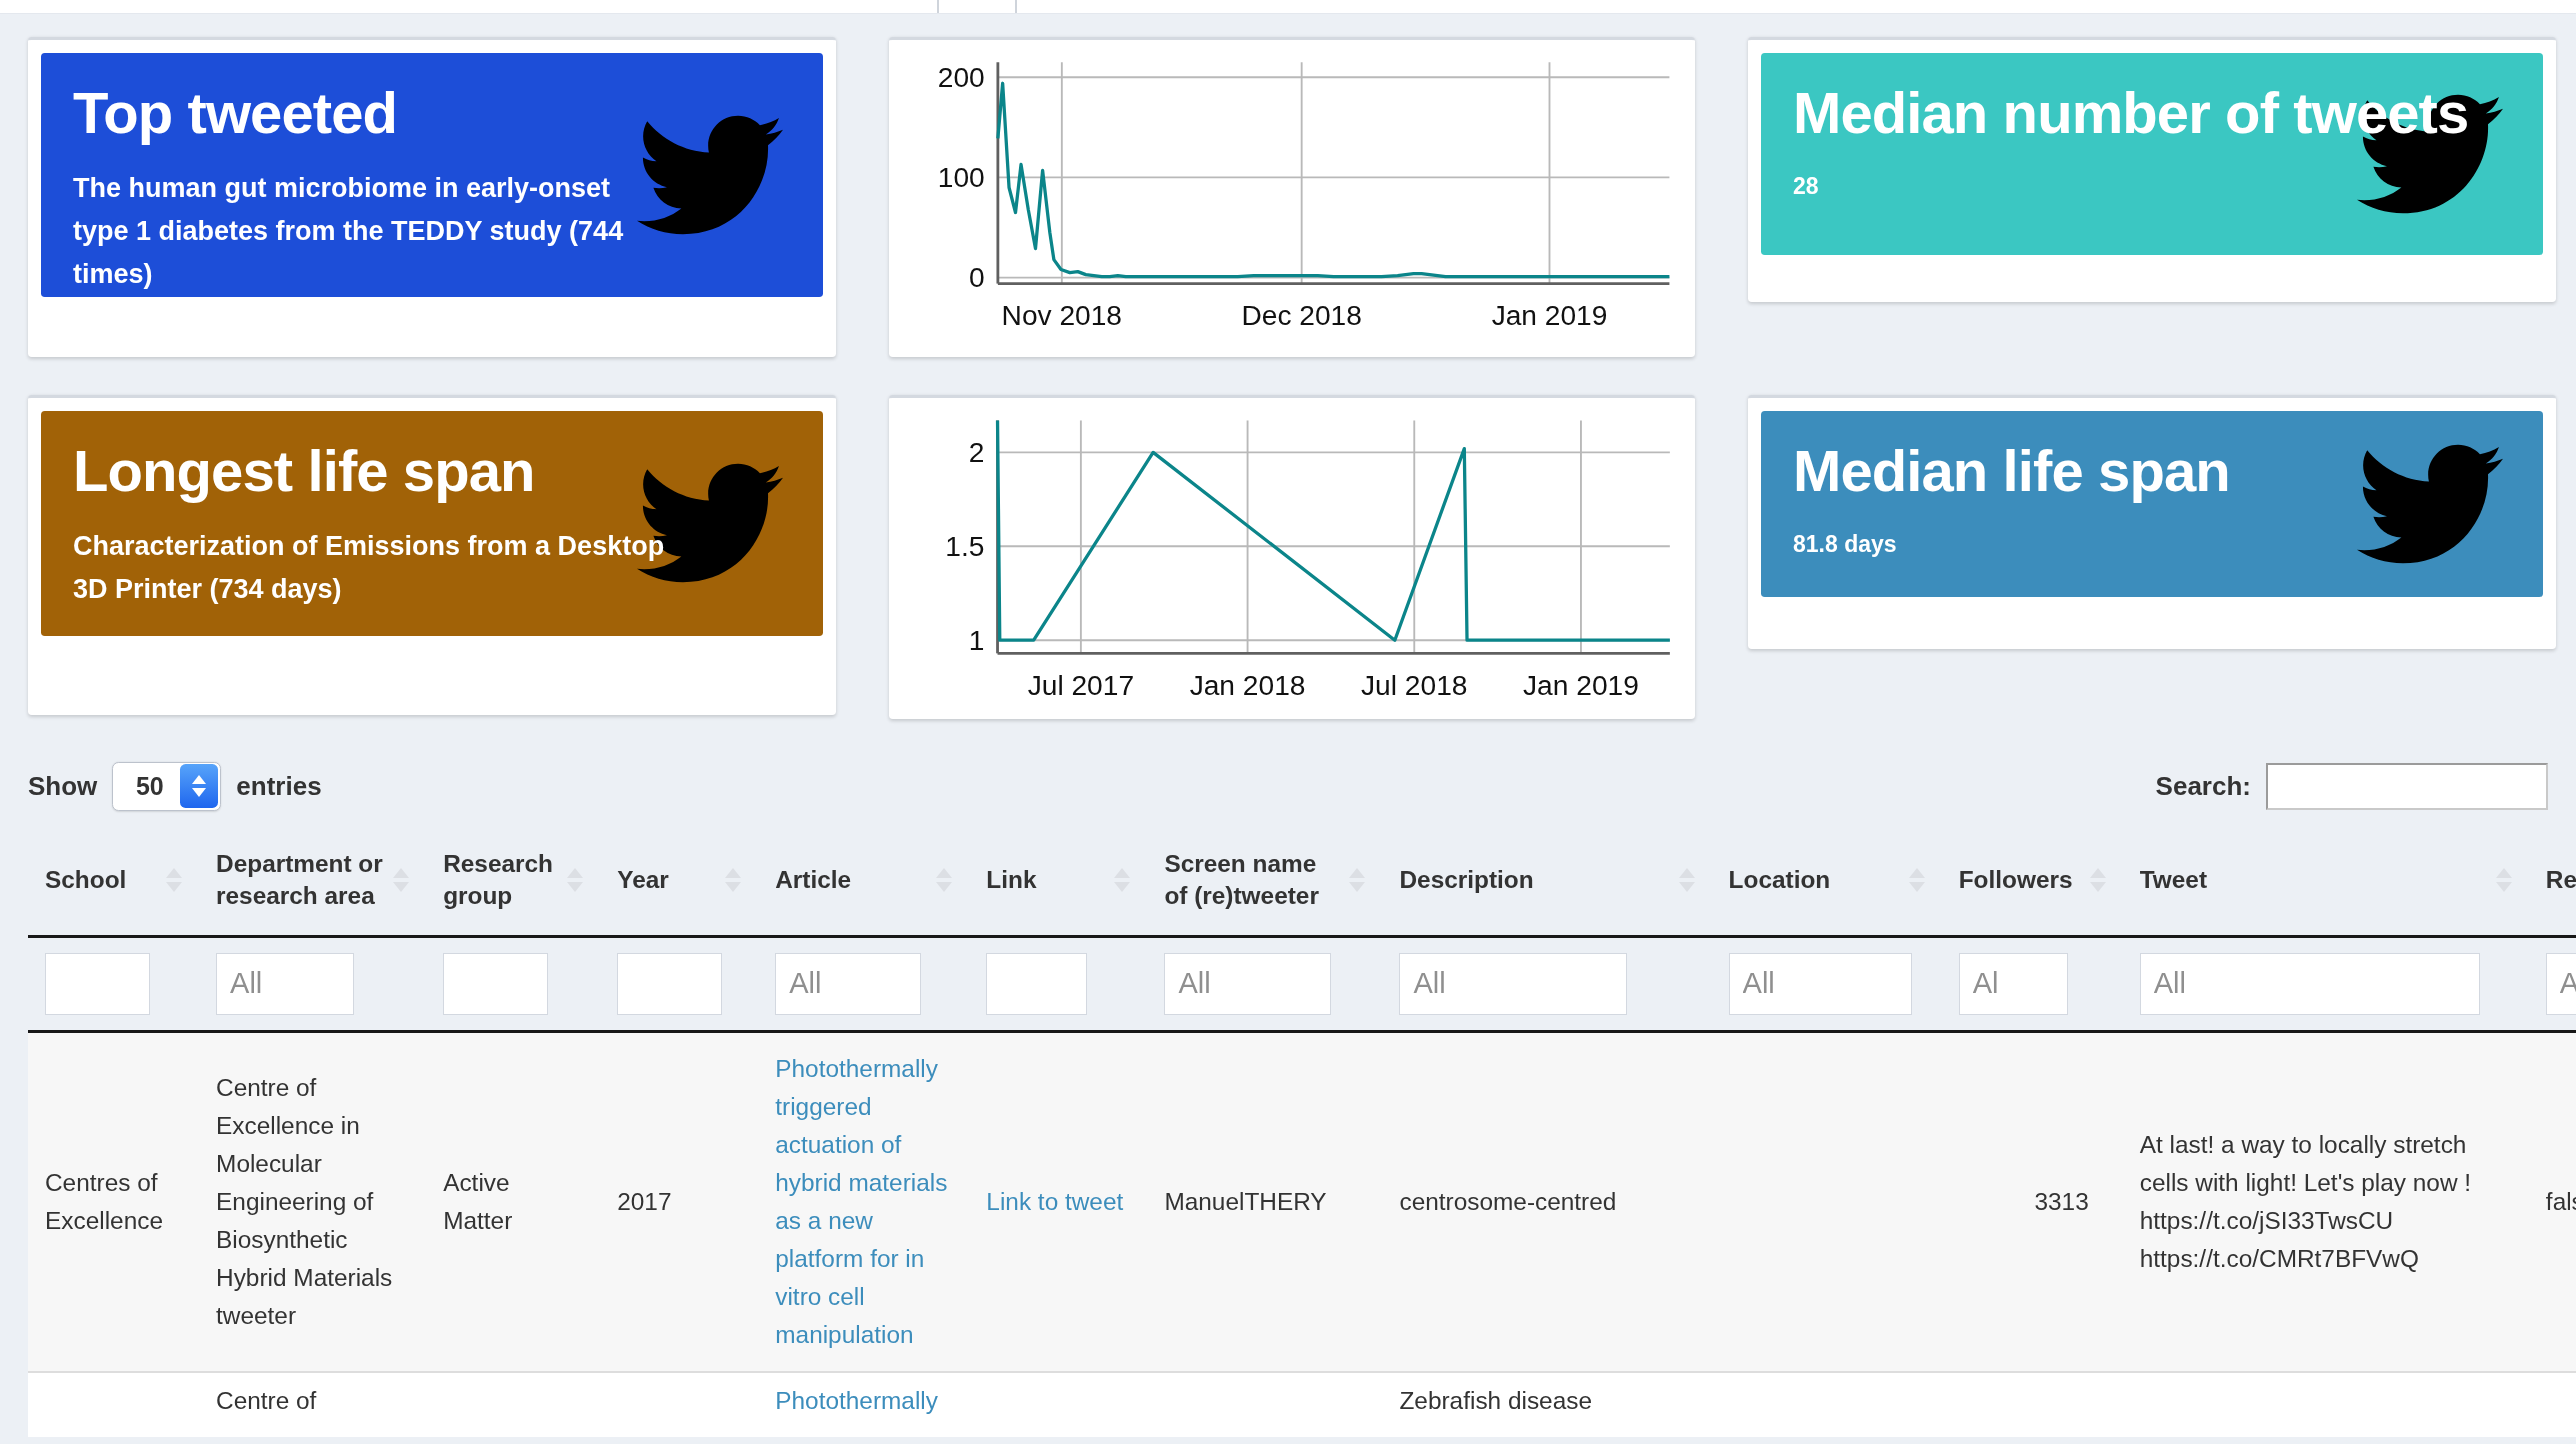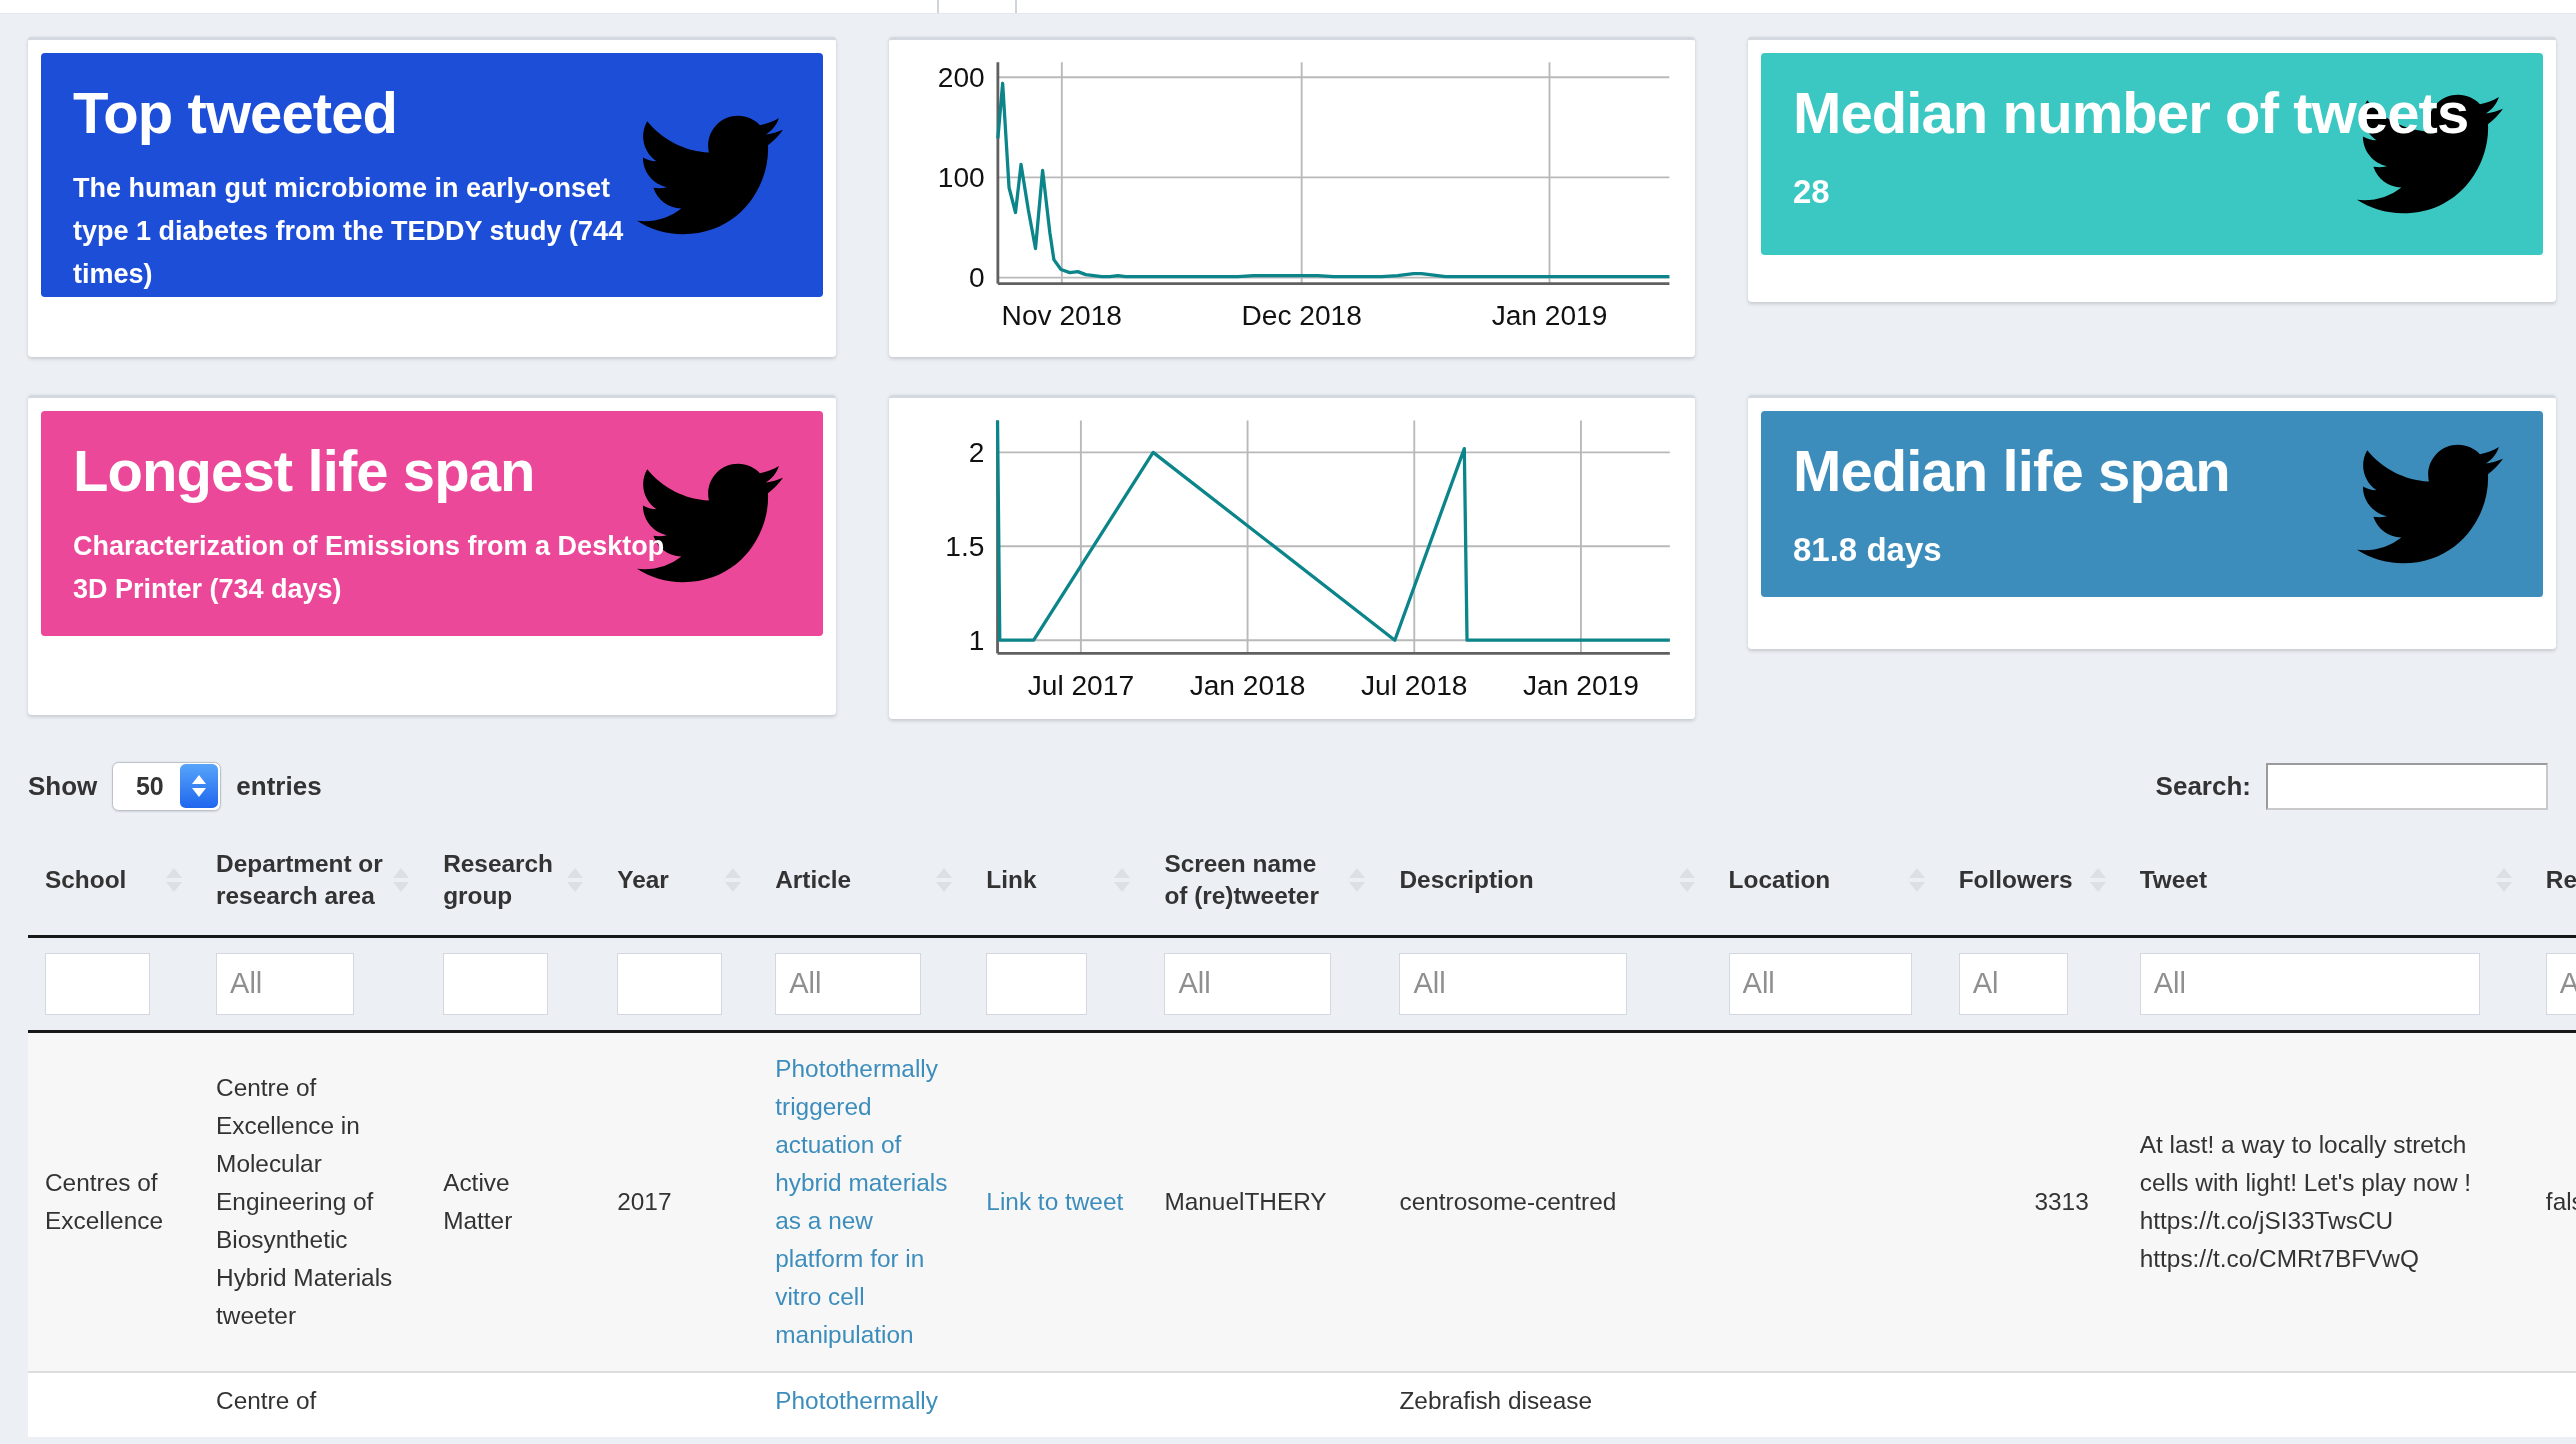--- a/index.html
+++ b/index.html
@@ -19,21 +19,21 @@
   .card{
     box-sizing:border-box;background:#fff;border-radius:3.8px;border-top:3.8px solid #d4d9e0;
     box-shadow:0 1.9px 3.8px rgba(0,0,0,.16);padding:13px;position:relative;
   }
   .h-r1l{height:320px}.h-r1c{height:320px}.h-r1r{height:265px}
   .h-r2l{height:320px}.h-r2c{height:324px}.h-r2r{height:254px}
   .value-box{border-radius:3.8px;color:#fff;position:relative;overflow:hidden;padding:28px 32px;box-sizing:border-box;}
   .vb-r1l{height:244px}.vb-r1r{height:202px}.vb-r2l{height:225px}.vb-r2r{height:186px}
   .vb-title{font-size:58px;font-weight:700;line-height:64px;white-space:nowrap;overflow:hidden;position:relative;z-index:2;letter-spacing:-0.9px;}
   .vb-sub{font-size:27px;font-weight:600;line-height:43px;margin-top:22.5px;position:relative;z-index:2;padding-right:122px;}
-  .vb-val{font-size:33px;font-weight:600;margin-top:28px;position:relative;z-index:2;}
+  .vb-val{font-size:23px;font-weight:600;margin-top:28px;position:relative;z-index:2;}
   .vb-icon{position:absolute;right:26px;top:50%;transform:translateY(-50%);width:174px;height:146px;z-index:1;}
   .chart-card{padding:11.3px 7.5px 5.6px 9.4px;}
 
   
   .table-controls{display:flex;justify-content:space-between;align-items:center;margin:43px 15px 15px 0;gap:32px;}
   .show-group{display:flex;align-items:center;gap:15px;font-size:26px;font-weight:700;color:#333;}
   .page-select{
     position:relative;width:107px;height:47px;background:#fff;border:0.9px solid #bcc2cc;border-radius:6.6px;
     box-shadow:0 0.9px 1.9px rgba(0,0,0,.12);display:flex;align-items:center;cursor:pointer;
   }
@@ -132,21 +132,21 @@
       <div class="value-box vb-r1r" style="background:#3bc7c2">
         <div class="vb-title">Median number of tweets</div>
         <div class="vb-val">28</div>
         <svg class="vb-icon icon-dark" viewBox="0 0 512 512">
             <use href="#twitter-bird"></use>
           </svg>
       </div>
     </div>
 
     <div class="card h-r2l">
-      <div class="value-box vb-r2l" style="background:#ec4899">
+      <div class="value-box vb-r2l" style="background:#a16207">
         <div class="vb-title">Longest life span</div>
         <div class="vb-sub">Characterization of Emissions from a Desktop 3D Printer (734 days)</div>
         <svg class="vb-icon icon-light" viewBox="0 0 512 512">
             <use href="#twitter-bird"></use>
           </svg>
       </div>
     </div>
 
     <div class="card h-r2c chart-card">
       <svg id="chart2" width="785" height="299" viewBox="0 0 836 318">

